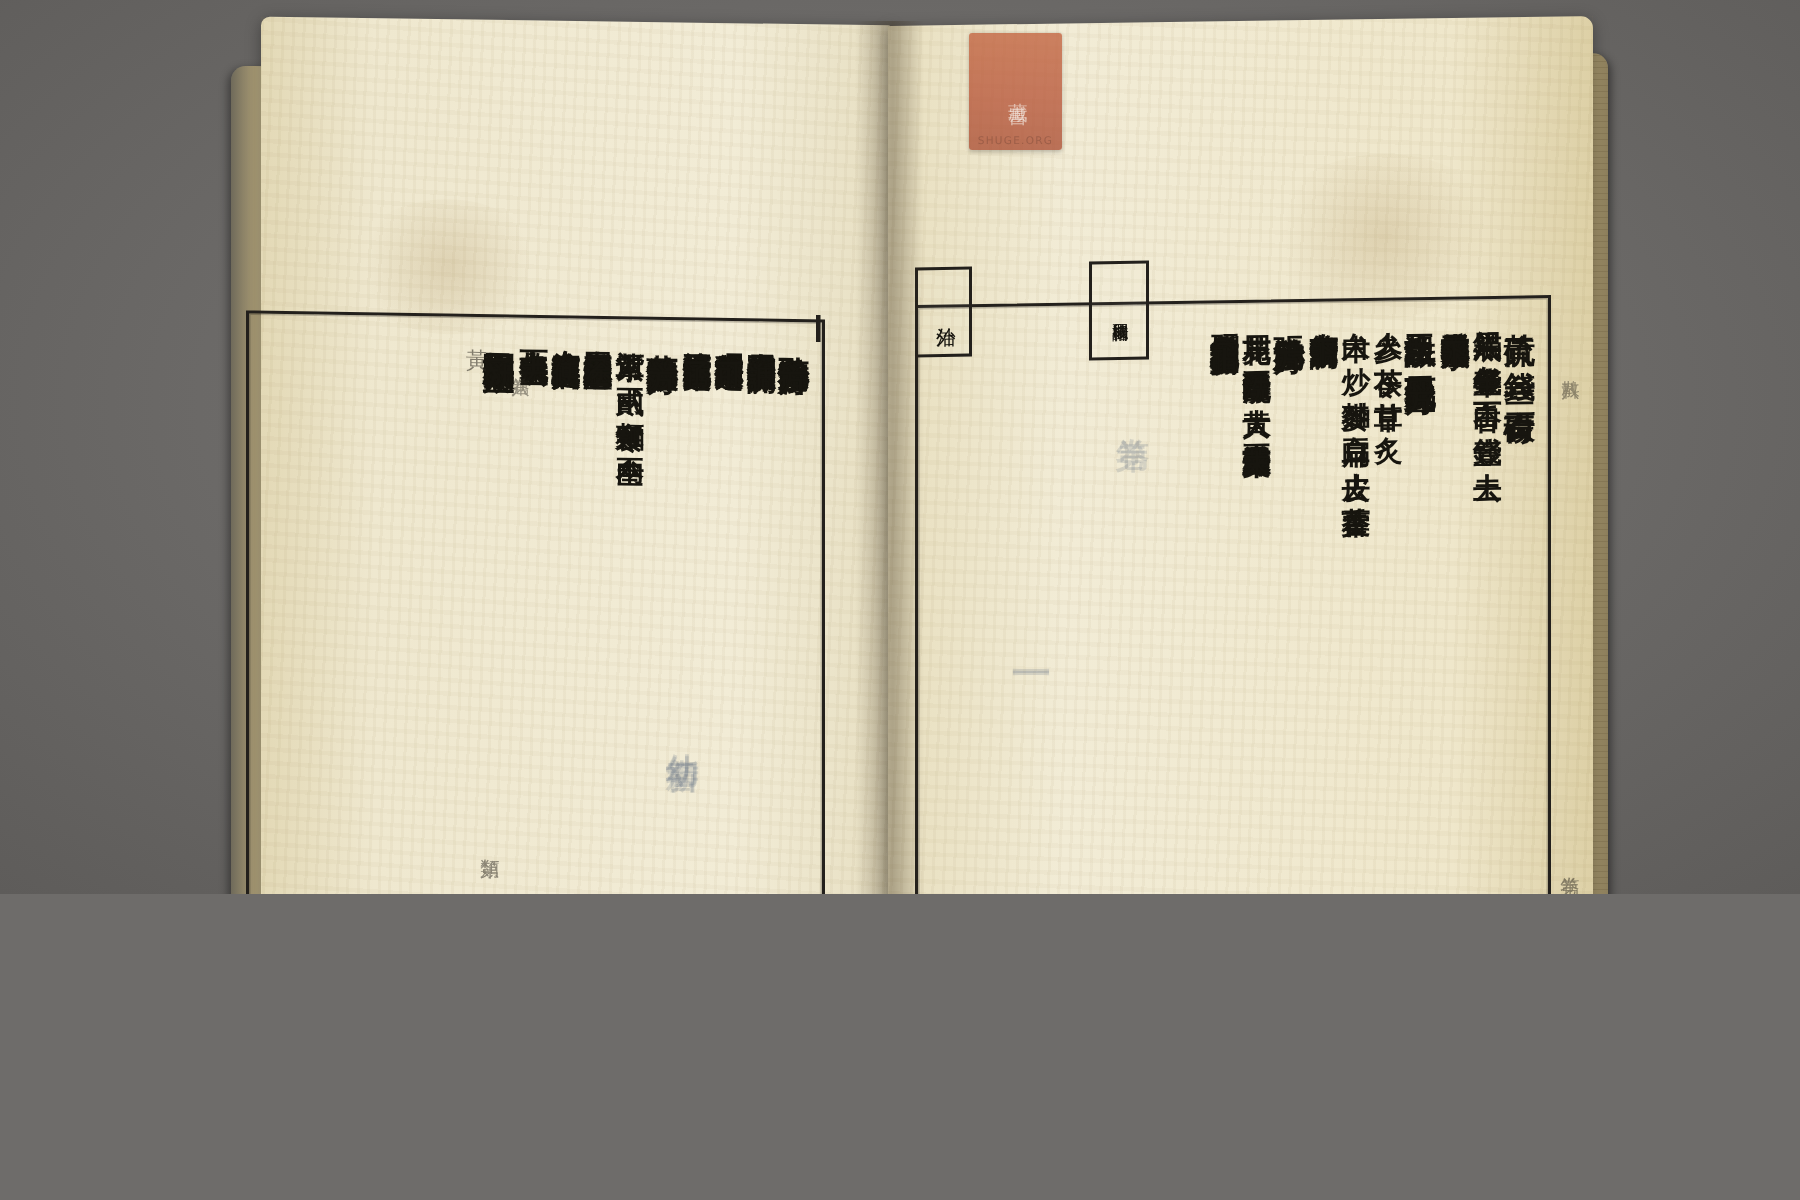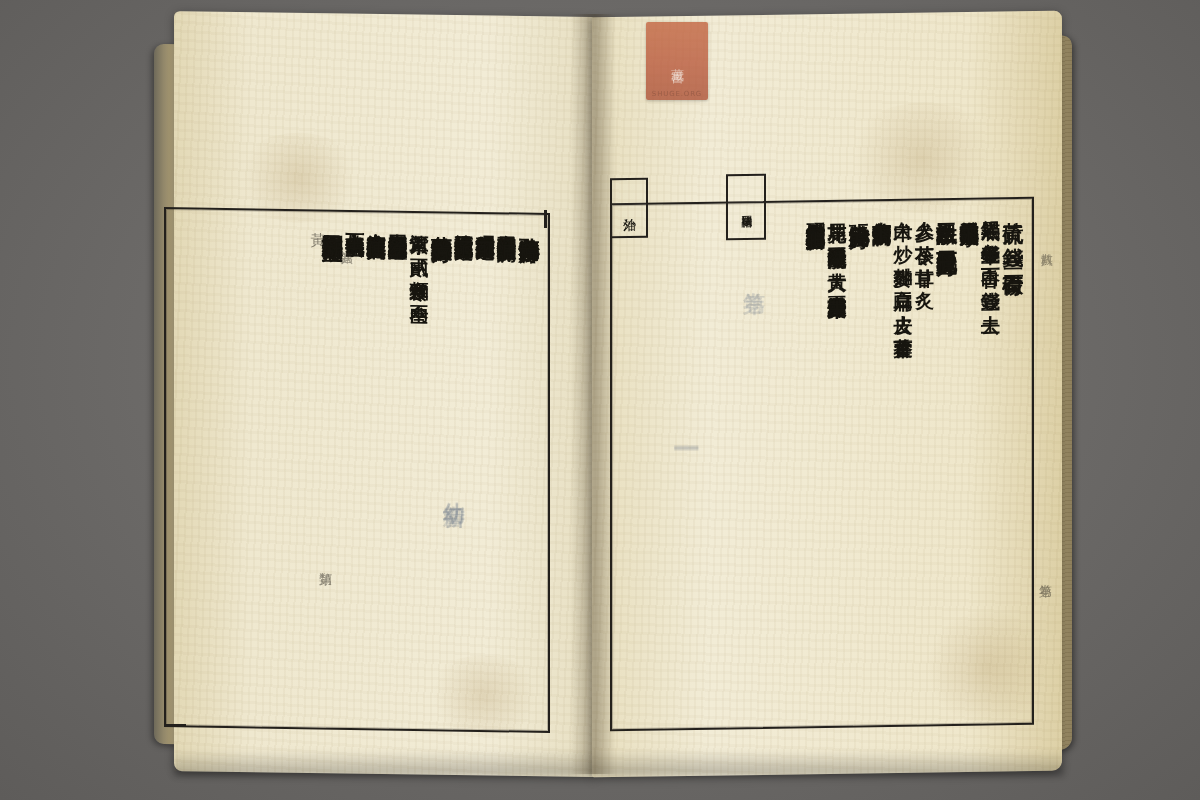--- a/index.html
+++ b/index.html
@@ -2,21 +2,21 @@
 <html><head>
 <meta charset="utf-8">
 <style>
   html,body{margin:0;padding:0;}
   body{
     width:1200px;height:800px;
     background:#6e6c6a;
     font-family:"DejaVu Sans","Liberation Sans",sans-serif;
     overflow:hidden;
   }
-  .scene{position:relative;width:1200px;height:800px;overflow:hidden;
+  .scene{position:relative;width:1200px;height:596px;overflow:hidden;
     background:radial-gradient(ellipse at 50% 45%, #7a7876 0%, #6b6967 55%, #5e5c5a 100%);}
 
   
   .book{
     position:absolute;left:140px;top:14px;width:930px;height:762px;
   }
   
   .edge-right{
     position:absolute;right:-2px;top:22px;width:62px;height:714px;
     background:linear-gradient(90deg,#d9cfa8 0%,#cdbf92 35%,#b9a87a 70%,#8d7f5c 100%);

